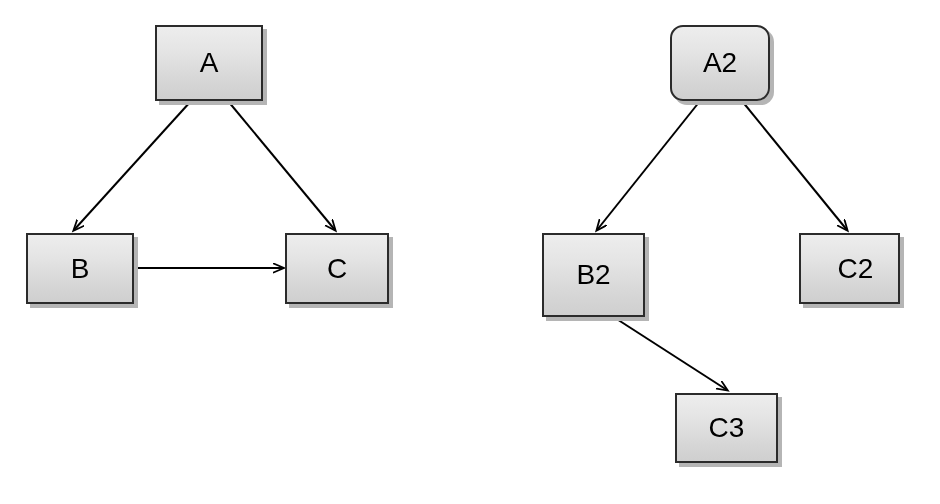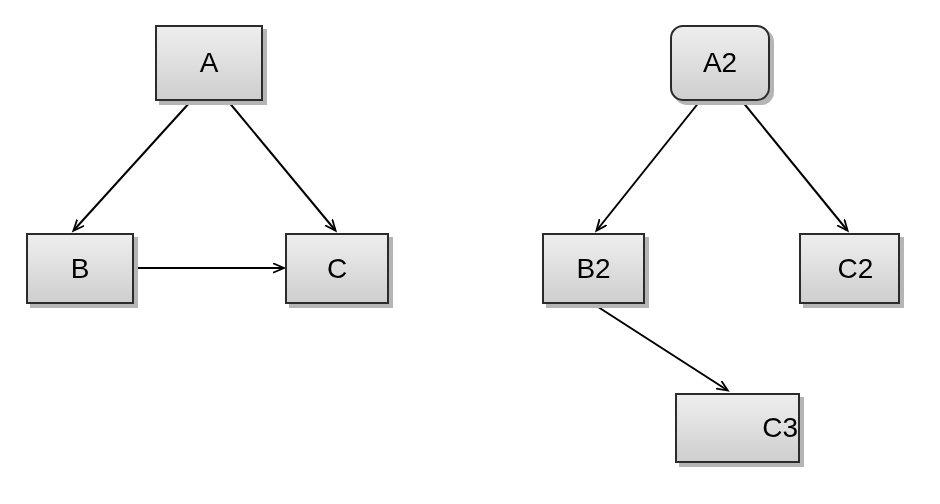--- a/index.html
+++ b/index.html
@@ -73,24 +73,24 @@
       </div>
       <div class="node" style="left: 26px; top: 233px; width: 108px; height: 71px;">
         <span class="node-label">B</span>
       </div>
       <div class="node" style="left: 285px; top: 233px; width: 104px; height: 71px;">
         <span class="node-label">C</span>
       </div>
       <div class="node" style="left: 670px; top: 25px; width: 100px; height: 76px; border-radius: 13px;">
         <span class="node-label">A2</span>
       </div>
-      <div class="node" style="left: 542px; top: 233px; width: 103px; height: 71px;">
+      <div class="node" style="left: 542px; top: 233px; width: 103px; height: 84px;">
         <span class="node-label">B2</span>
       </div>
       <div class="node" style="left: 799px; top: 233px; width: 101px; height: 71px; padding-left: 12px;">
         <span class="node-label">C2</span>
       </div>
-      <div class="node" style="left: 675px; top: 393px; width: 125px; height: 70px; justify-content: flex-end;">
+      <div class="node" style="left: 675px; top: 393px; width: 103px; height: 70px;">
         <span class="node-label">C3</span>
       </div>
     </div>
 
 </div>
 
 </body></html>

